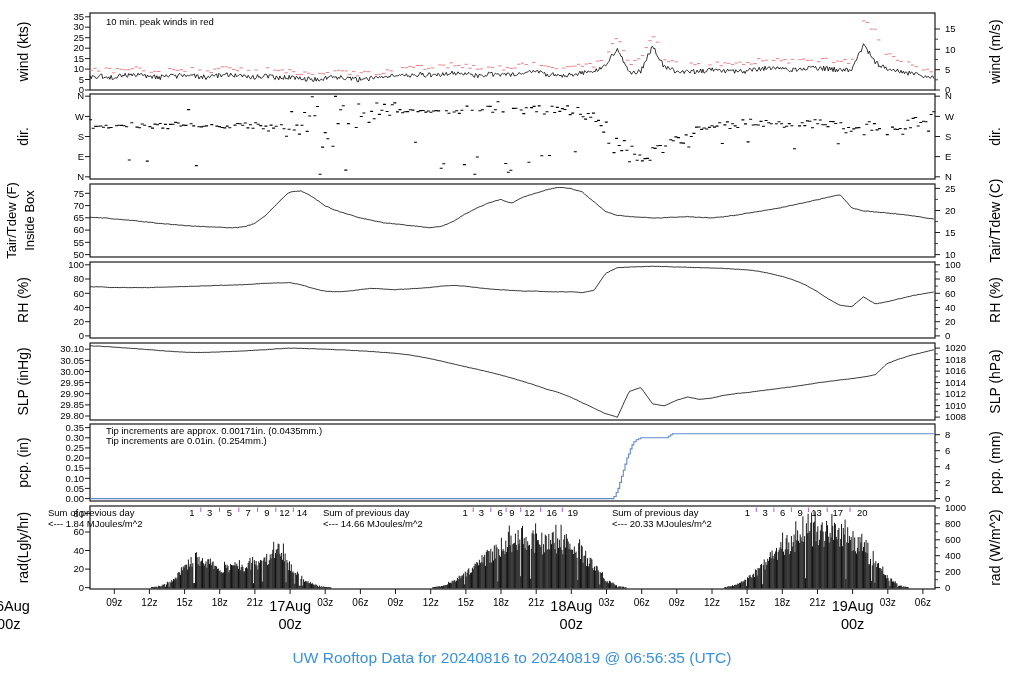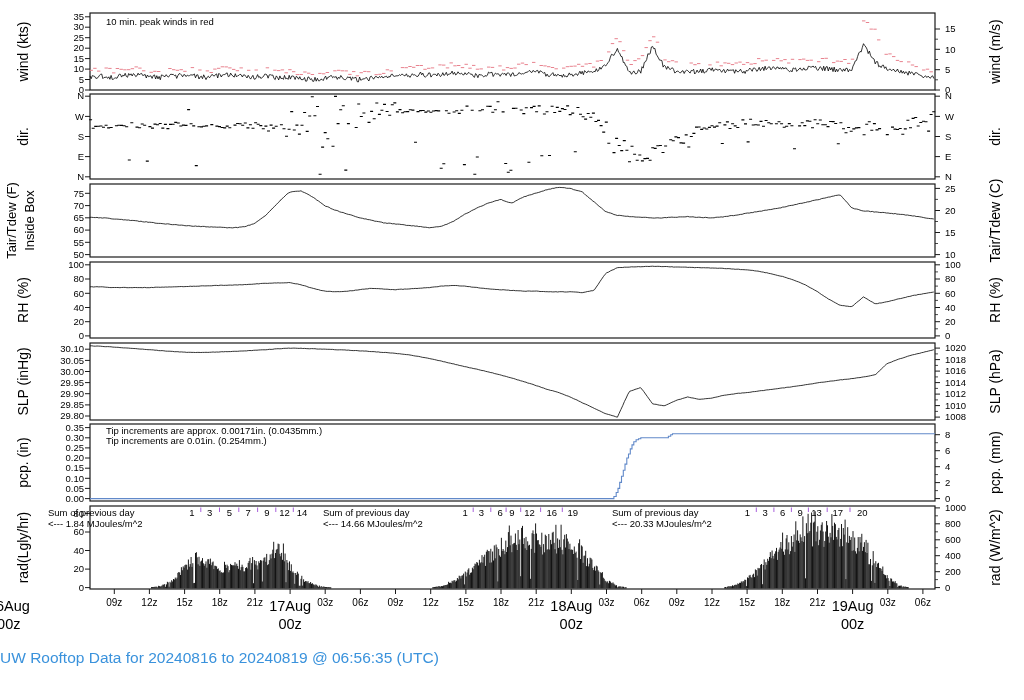--- a/index.html
+++ b/index.html
@@ -4,21 +4,21 @@
 <style>
   html,body{margin:0;padding:0;background:#fff;width:1024px;height:700px;overflow:hidden;position:relative}
   svg text{font-family:"Liberation Sans","DejaVu Sans",sans-serif;fill:#000}
   .tk{font-size:9.5px}
   .axl{font-size:14px}
   .axs{font-size:13px}
   .an{font-size:9.5px}
   .xl{font-size:10px}
   .dt{font-size:14.5px}
   .hr{font-size:9.5px}
-  #chart-title{position:absolute;left:0;top:649px;width:1024px;text-align:left;
+  #chart-title{position:absolute;left:0;top:649px;width:1024px;text-align:center;
     font:15.5px "Liberation Sans","DejaVu Sans",sans-serif;color:#3a92dc}
 </style>
 </head>
 <body>
 
 <div>
   <svg id="plot" width="1024" height="700" viewBox="0 0 1024 700">
       <g>
         <rect x="90" y="13" width="845" height="77" fill="none" stroke="#1a1a1a" stroke-width="1.2"></rect>
         <line x1="85" y1="90.0" x2="90" y2="90.0" stroke="#1a1a1a" stroke-width="1"></line>

